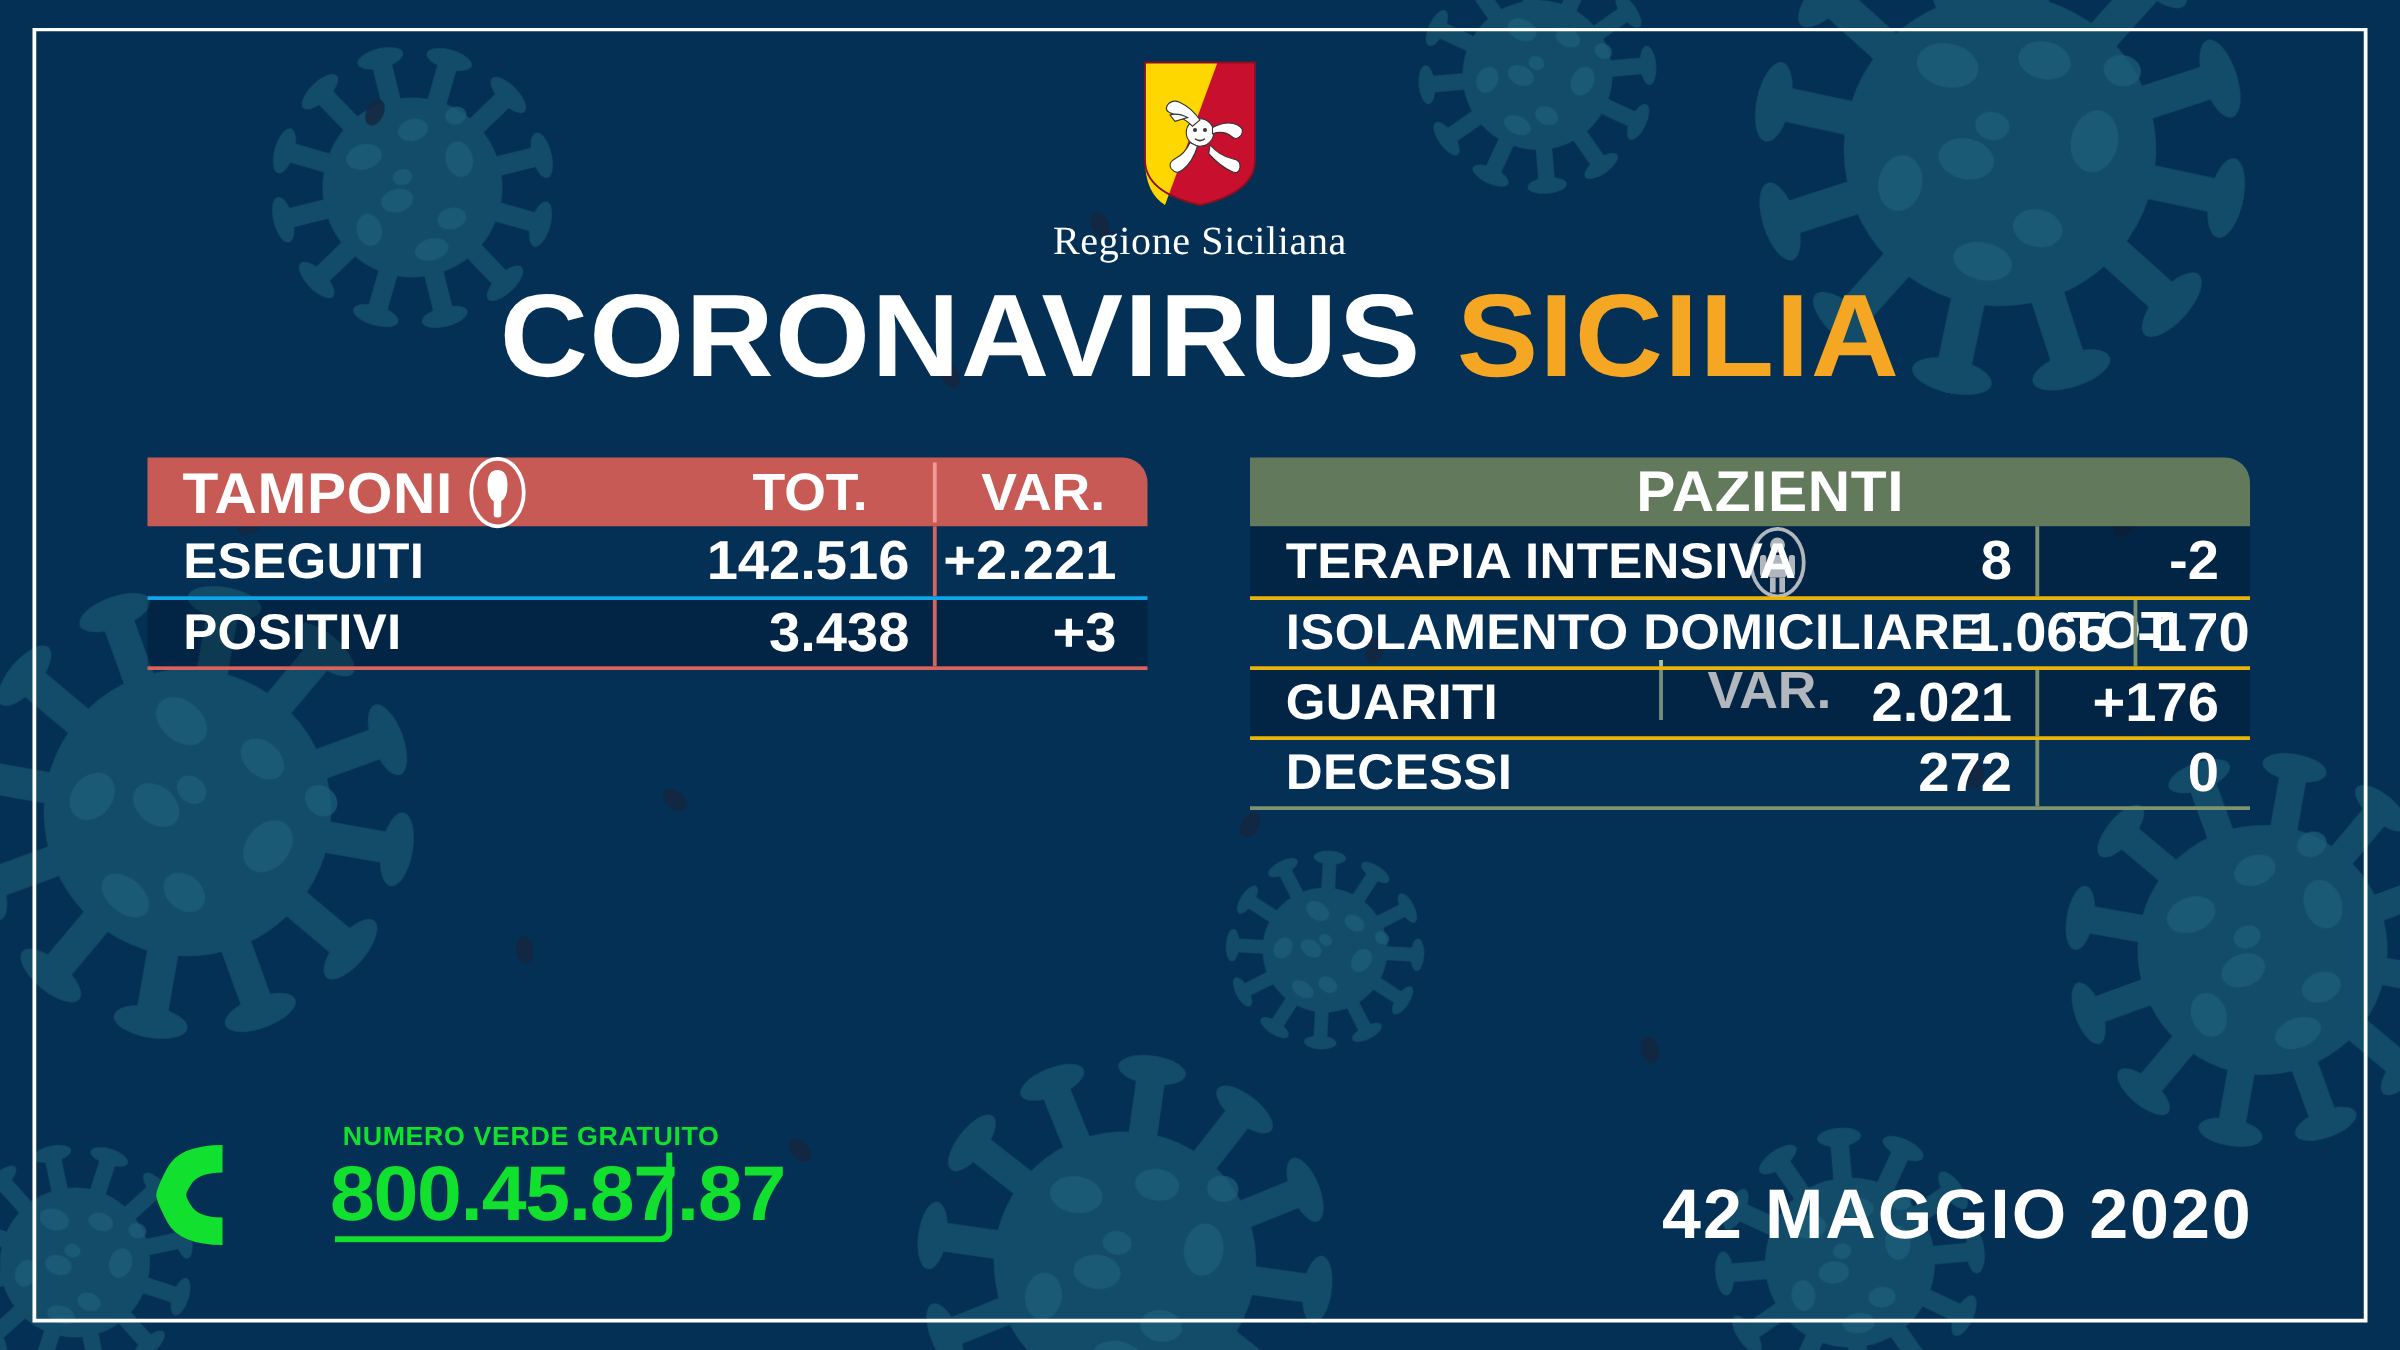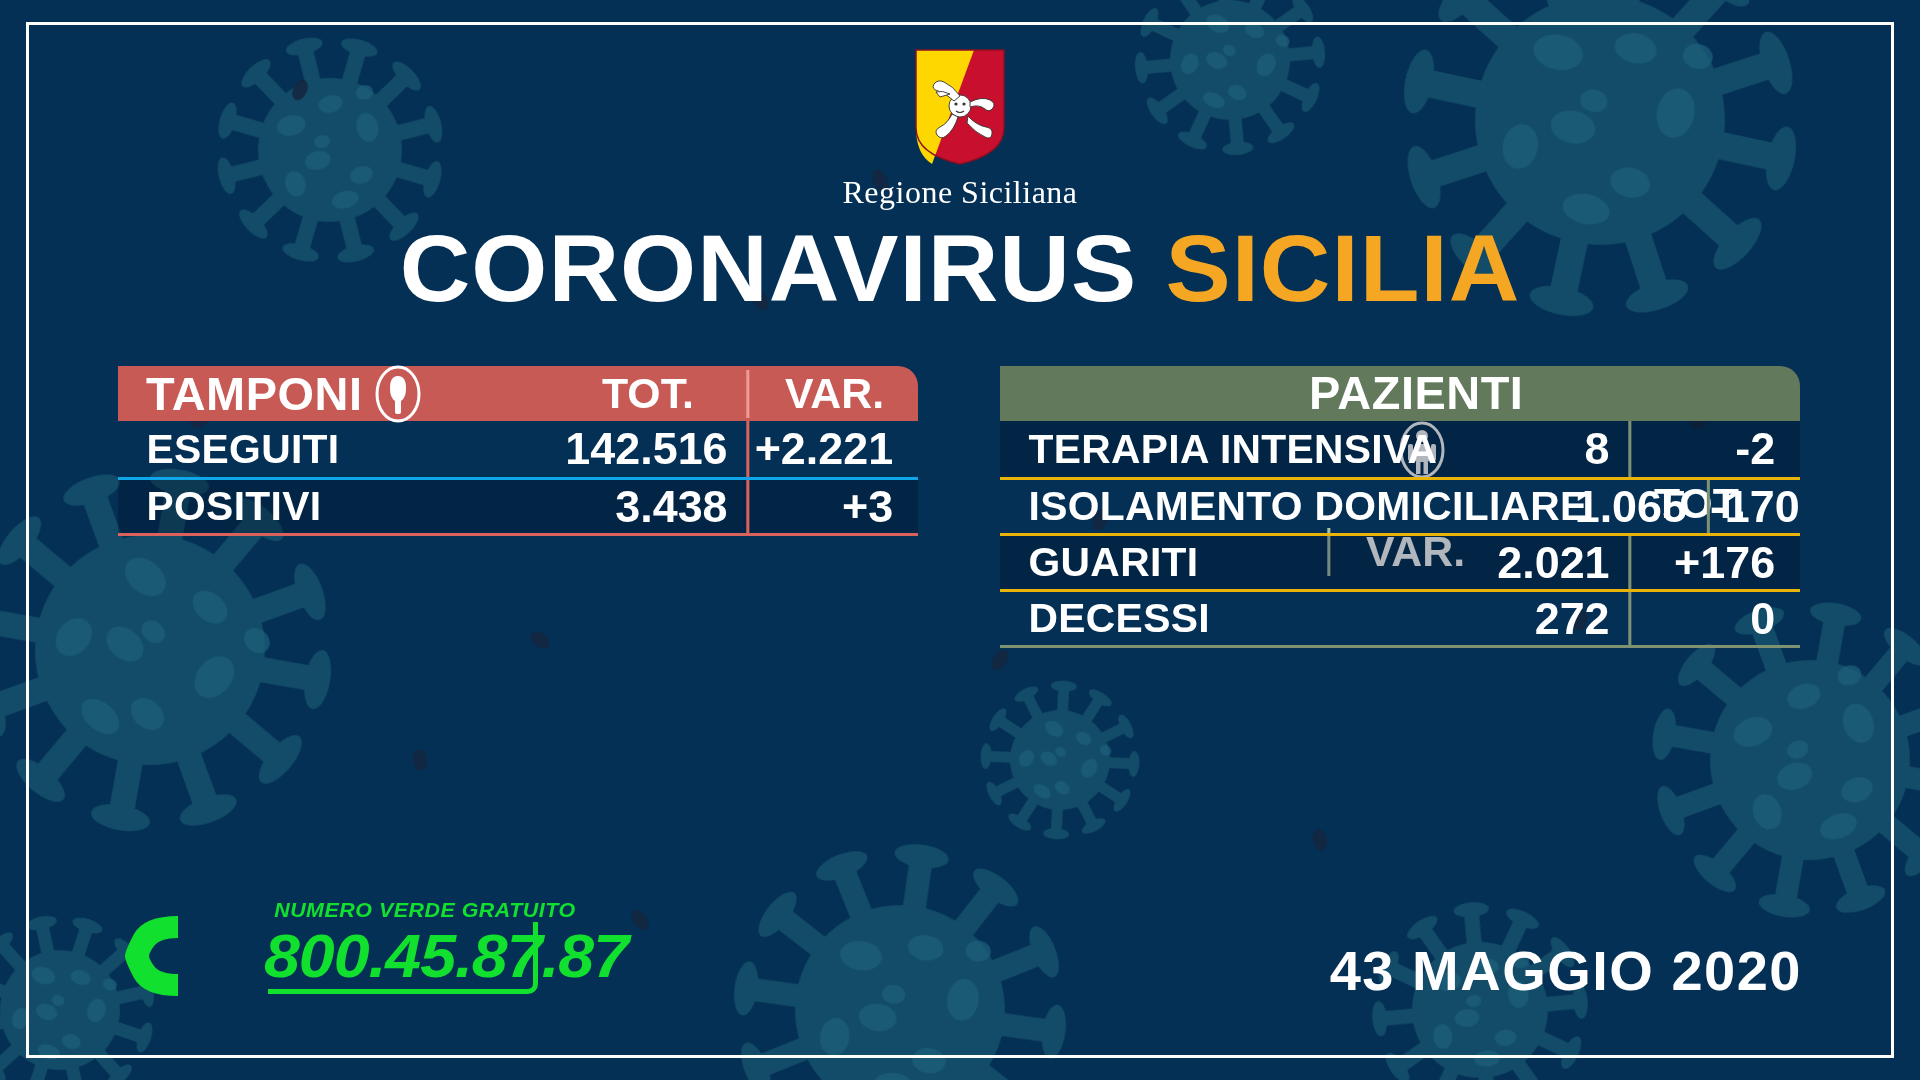--- a/index.html
+++ b/index.html
@@ -98,21 +98,21 @@
     align-self:stretch; display:flex; align-items:center; justify-content:flex-end;
     transform:scaleX(1.02);
   }
   #table-tamponi .r-var{ border-left:3px solid #d9625c; }
   #table-pazienti .r-var{ border-left:3px solid #7e9272; }
 
   #table-tamponi .t-body{ border-bottom:3px solid #d9625c; }
   #table-pazienti .t-body{ border-bottom:3px solid #7e9272; }
 
   
-  #green-number{ position:absolute; left:118px; top:898px; width:330px; height:110px;font-style:italic; }
+  #green-number{ position:absolute; left:118px; top:898px; width:330px; height:110px; }
   #phone-icon{ position:absolute; left:0; top:12px; }
   #gn-frame{
     position:absolute; left:150px; top:14px; width:270px; height:82px;
     border:5px solid #12e02e; border-left:none; border-radius:0 10px 10px 0;
   }
   #gn-label{
     position:absolute; left:148px; top:0px;
     color:#12e02e; font-family:"Liberation Sans Narrow","Liberation Sans",sans-serif;
     font-weight:bold; font-size:21px; letter-spacing:.5px;
     background:#043055; padding:0 8px; white-space:nowrap;
@@ -337,13 +337,13 @@
 
 <div id="green-number">
   <svg id="phone-icon" width="75" height="92" viewBox="0 0 75 92">
     <path d="M60 6 q-34 0 -44 18 q-9 17 -9 22 q0 5 9 22 q10 18 44 18 l0 -22 q-18 0 -24 -8 q-5 -7 -5 -10 q0 -3 5 -10 q6 -8 24 -8 z" fill="#12e02e"></path>
   </svg>
   <div id="gn-frame"></div>
   <div id="gn-label">NUMERO VERDE GRATUITO</div>
   <div id="gn-number">800.45.87.87</div>
 </div>
 
-<div id="date-text">43 MAGGIO 2020</div>
+<div id="date-text">42 MAGGIO 2020</div>
 
 </body></html>

